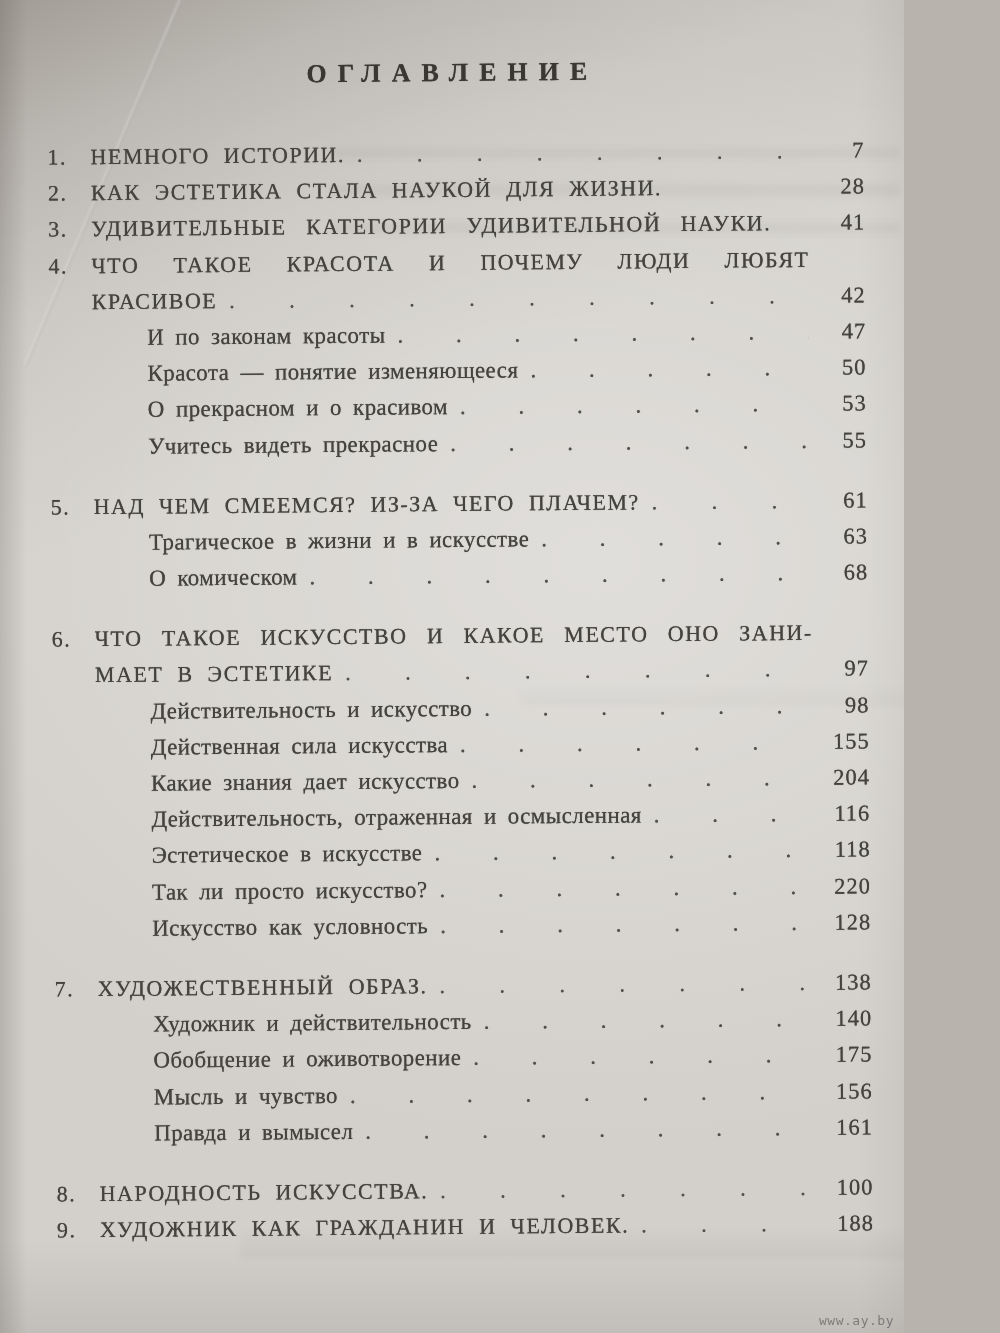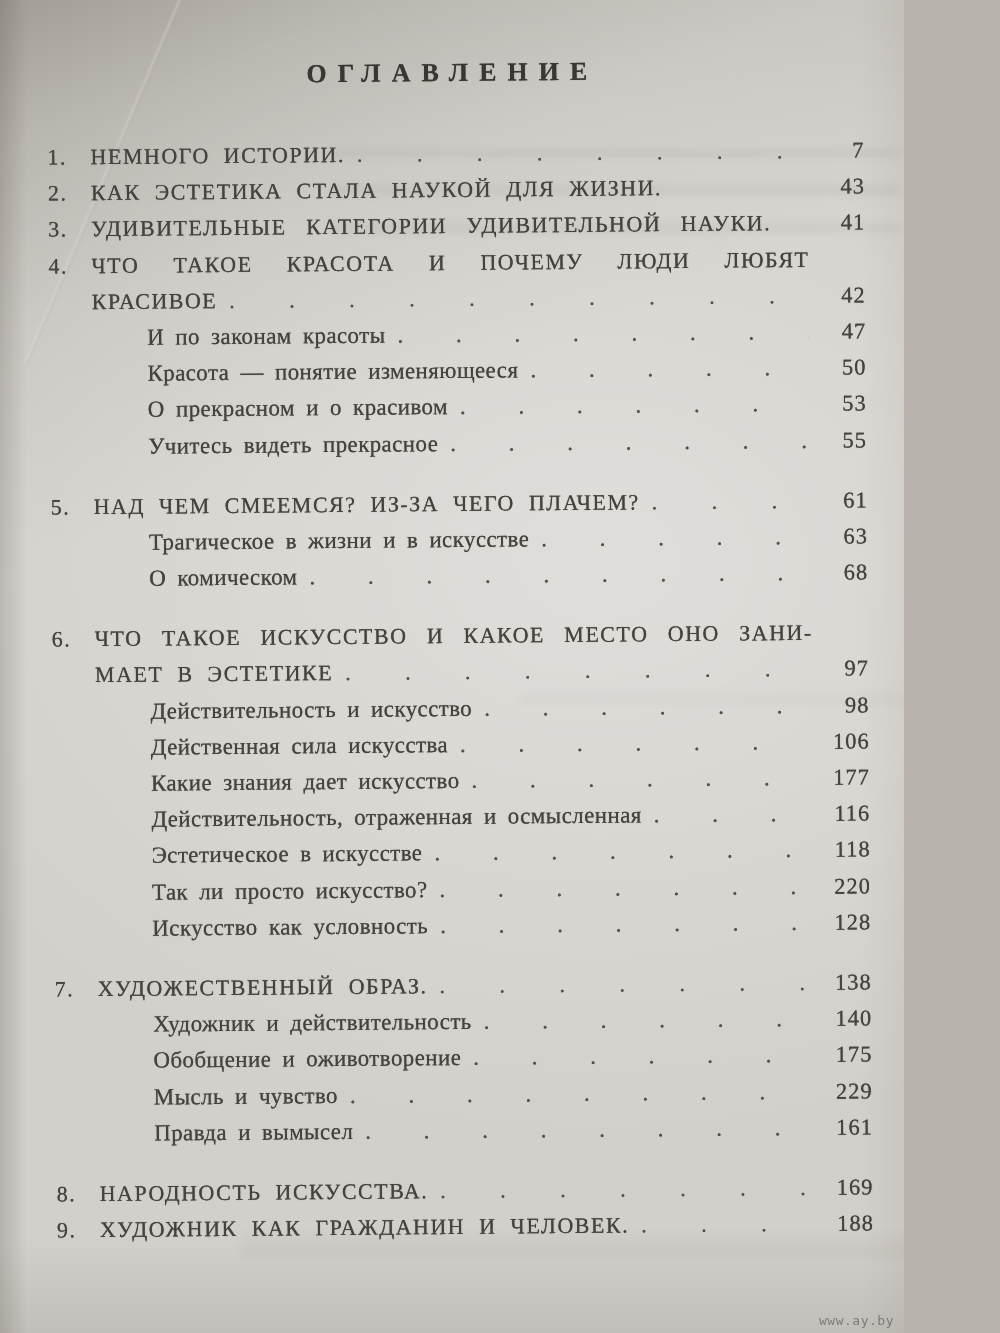--- a/index.html
+++ b/index.html
@@ -101,21 +101,21 @@
         <div class="row lvl0 caps">
           <span class="num">1.</span>
           <span class="label">НЕМНОГО ИСТОРИИ.</span>
           <span class="dots">. . . . . . . . . . . . . . . . . . . . . . . . . . . . . . . . . . . . . . . . . . . . . . . . . . </span>
           <span class="pg">7</span>
         </div>
         <div class="row lvl0 caps">
           <span class="num">2.</span>
           <span class="label">КАК ЭСТЕТИКА СТАЛА НАУКОЙ ДЛЯ ЖИЗНИ.</span>
           <span class="dots"></span>
-          <span class="pg">43</span>
+          <span class="pg">28</span>
         </div>
         <div class="row lvl0 caps justify">
           <span class="num">3.</span>
           <span class="label">УДИВИТЕЛЬНЫЕ КАТЕГОРИИ УДИВИТЕЛЬНОЙ НАУКИ.</span>
           <span class="dots"></span>
           <span class="pg">41</span>
         </div>
         <div class="row lvl0 caps justify nopage">
           <span class="num">4.</span>
           <span class="label">ЧТО ТАКОЕ КРАСОТА И ПОЧЕМУ ЛЮДИ ЛЮБЯТ</span>
@@ -171,26 +171,26 @@
           <span class="pg">97</span>
         </div>
         <div class="row lvl1">
           <span class="label">Действительность и искусство</span>
           <span class="dots">. . . . . . . . . . . . . . . . . . . . . . . . . . . . . . . . . . . . . . . . . . . . . . . . . . </span>
           <span class="pg">98</span>
         </div>
         <div class="row lvl1">
           <span class="label">Действенная сила искусства</span>
           <span class="dots">. . . . . . . . . . . . . . . . . . . . . . . . . . . . . . . . . . . . . . . . . . . . . . . . . . </span>
-          <span class="pg">106</span>
+          <span class="pg">155</span>
         </div>
         <div class="row lvl1">
           <span class="label">Какие знания дает искусство</span>
           <span class="dots">. . . . . . . . . . . . . . . . . . . . . . . . . . . . . . . . . . . . . . . . . . . . . . . . . . </span>
-          <span class="pg">177</span>
+          <span class="pg">204</span>
         </div>
         <div class="row lvl1">
           <span class="label">Действительность, отраженная и осмысленная</span>
           <span class="dots">. . . . . . . . . . . . . . . . . . . . . . . . . . . . . . . . . . . . . . . . . . . . . . . . . . </span>
           <span class="pg">116</span>
         </div>
         <div class="row lvl1">
           <span class="label">Эстетическое в искусстве</span>
           <span class="dots">. . . . . . . . . . . . . . . . . . . . . . . . . . . . . . . . . . . . . . . . . . . . . . . . . . </span>
           <span class="pg">118</span>
@@ -217,32 +217,32 @@
           <span class="pg">140</span>
         </div>
         <div class="row lvl1">
           <span class="label">Обобщение и оживотворение</span>
           <span class="dots">. . . . . . . . . . . . . . . . . . . . . . . . . . . . . . . . . . . . . . . . . . . . . . . . . . </span>
           <span class="pg">175</span>
         </div>
         <div class="row lvl1">
           <span class="label">Мысль и чувство</span>
           <span class="dots">. . . . . . . . . . . . . . . . . . . . . . . . . . . . . . . . . . . . . . . . . . . . . . . . . . </span>
-          <span class="pg">229</span>
+          <span class="pg">156</span>
         </div>
         <div class="row lvl1">
           <span class="label">Правда и вымысел</span>
           <span class="dots">. . . . . . . . . . . . . . . . . . . . . . . . . . . . . . . . . . . . . . . . . . . . . . . . . . </span>
           <span class="pg">161</span>
         </div>
         <div class="row lvl0 caps gap">
           <span class="num">8.</span>
           <span class="label">НАРОДНОСТЬ ИСКУССТВА.</span>
           <span class="dots">. . . . . . . . . . . . . . . . . . . . . . . . . . . . . . . . . . . . . . . . . . . . . . . . . . </span>
-          <span class="pg">169</span>
+          <span class="pg">100</span>
         </div>
         <div class="row lvl0 caps">
           <span class="num">9.</span>
           <span class="label">ХУДОЖНИК КАК ГРАЖДАНИН И ЧЕЛОВЕК.</span>
           <span class="dots">. . . . . . . . . . . . . . . . . . . . . . . . . . . . . . . . . . . . . . . . . . . . . . . . . . </span>
           <span class="pg">188</span>
         </div>
       </div>
   </div>
 

